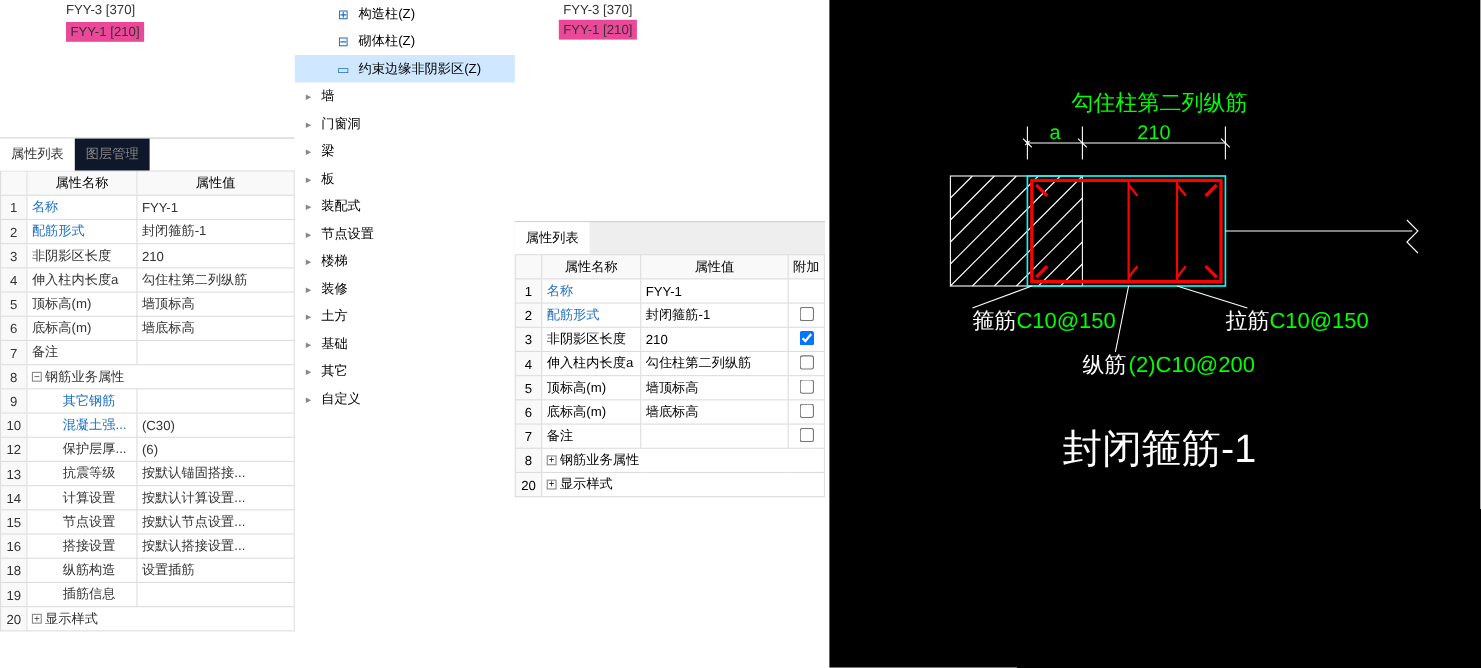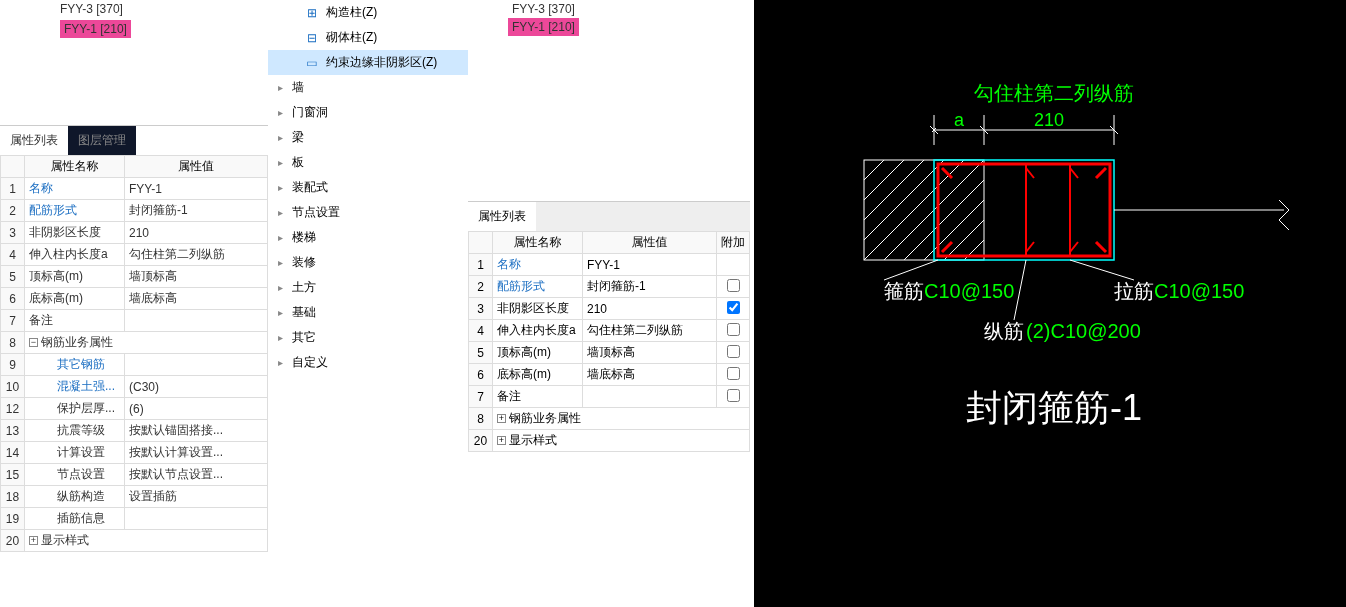--- a/index.html
+++ b/index.html
@@ -135,20 +135,25 @@
     <td class="rownum">14</td>
     <td class="pname  indent2">计算设置</td>
     <td class="pval">按默认计算设置...</td>
   </tr>
         <tr>
     <td class="rownum">15</td>
     <td class="pname  indent2">节点设置</td>
     <td class="pval">按默认节点设置...</td>
   </tr>
         <tr>
+    <td class="rownum">16</td>
+    <td class="pname  indent2">搭接设置</td>
+    <td class="pval">按默认搭接设置...</td>
+  </tr>
+        <tr>
     <td class="rownum">18</td>
     <td class="pname  indent2">纵筋构造</td>
     <td class="pval">设置插筋</td>
   </tr>
         <tr>
     <td class="rownum">19</td>
     <td class="pname  indent2">插筋信息</td>
     <td class="pval"></td>
   </tr>
         <tr>

